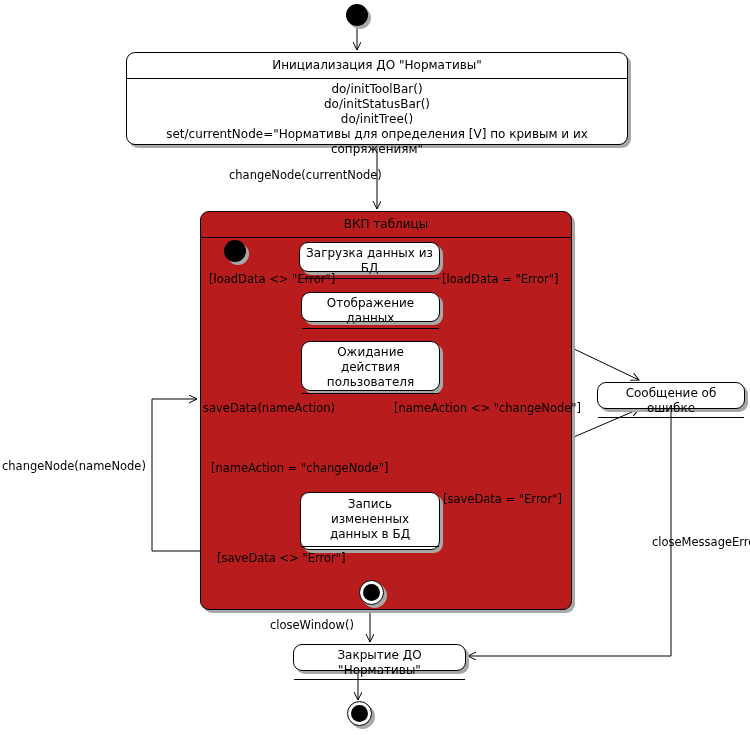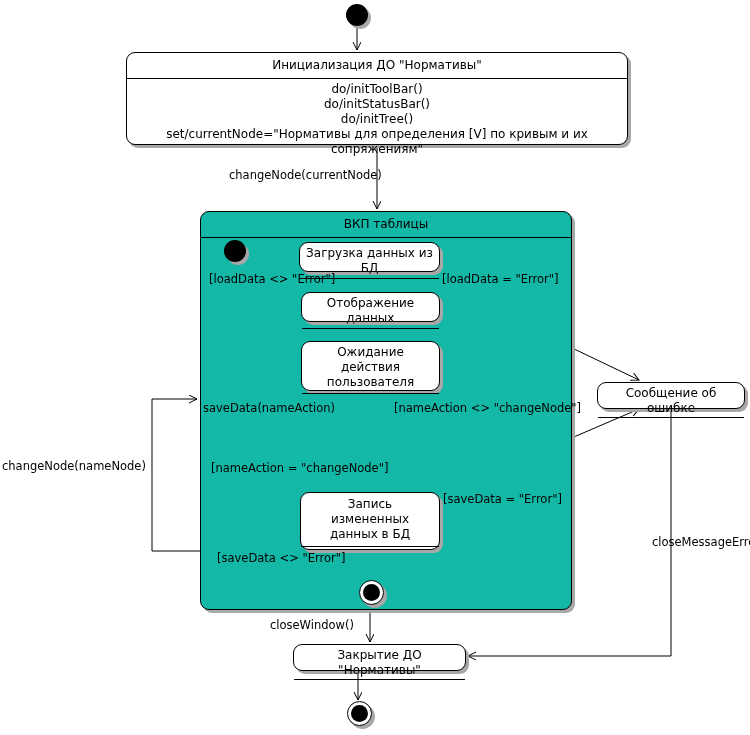--- a/index.html
+++ b/index.html
@@ -53,21 +53,21 @@
     text-align: center;
     padding: 3px 6px 4px 6px;
     white-space: pre-line;
   }
   
   .composite {
     position: absolute;
     box-sizing: border-box;
     border: 1px solid #000;
     border-radius: 9px;
-    background: #14b8a6;
+    background: #b91c1c;
     box-shadow: 3px 3px 0 0 #a8a8a8;
     z-index: 1;
   }
   .composite-name {
     text-align: center;
     font-size: 12px;
     line-height: 15px;
     padding: 5px 0 5px 0;
     border-bottom: 1px solid #000;
   }

